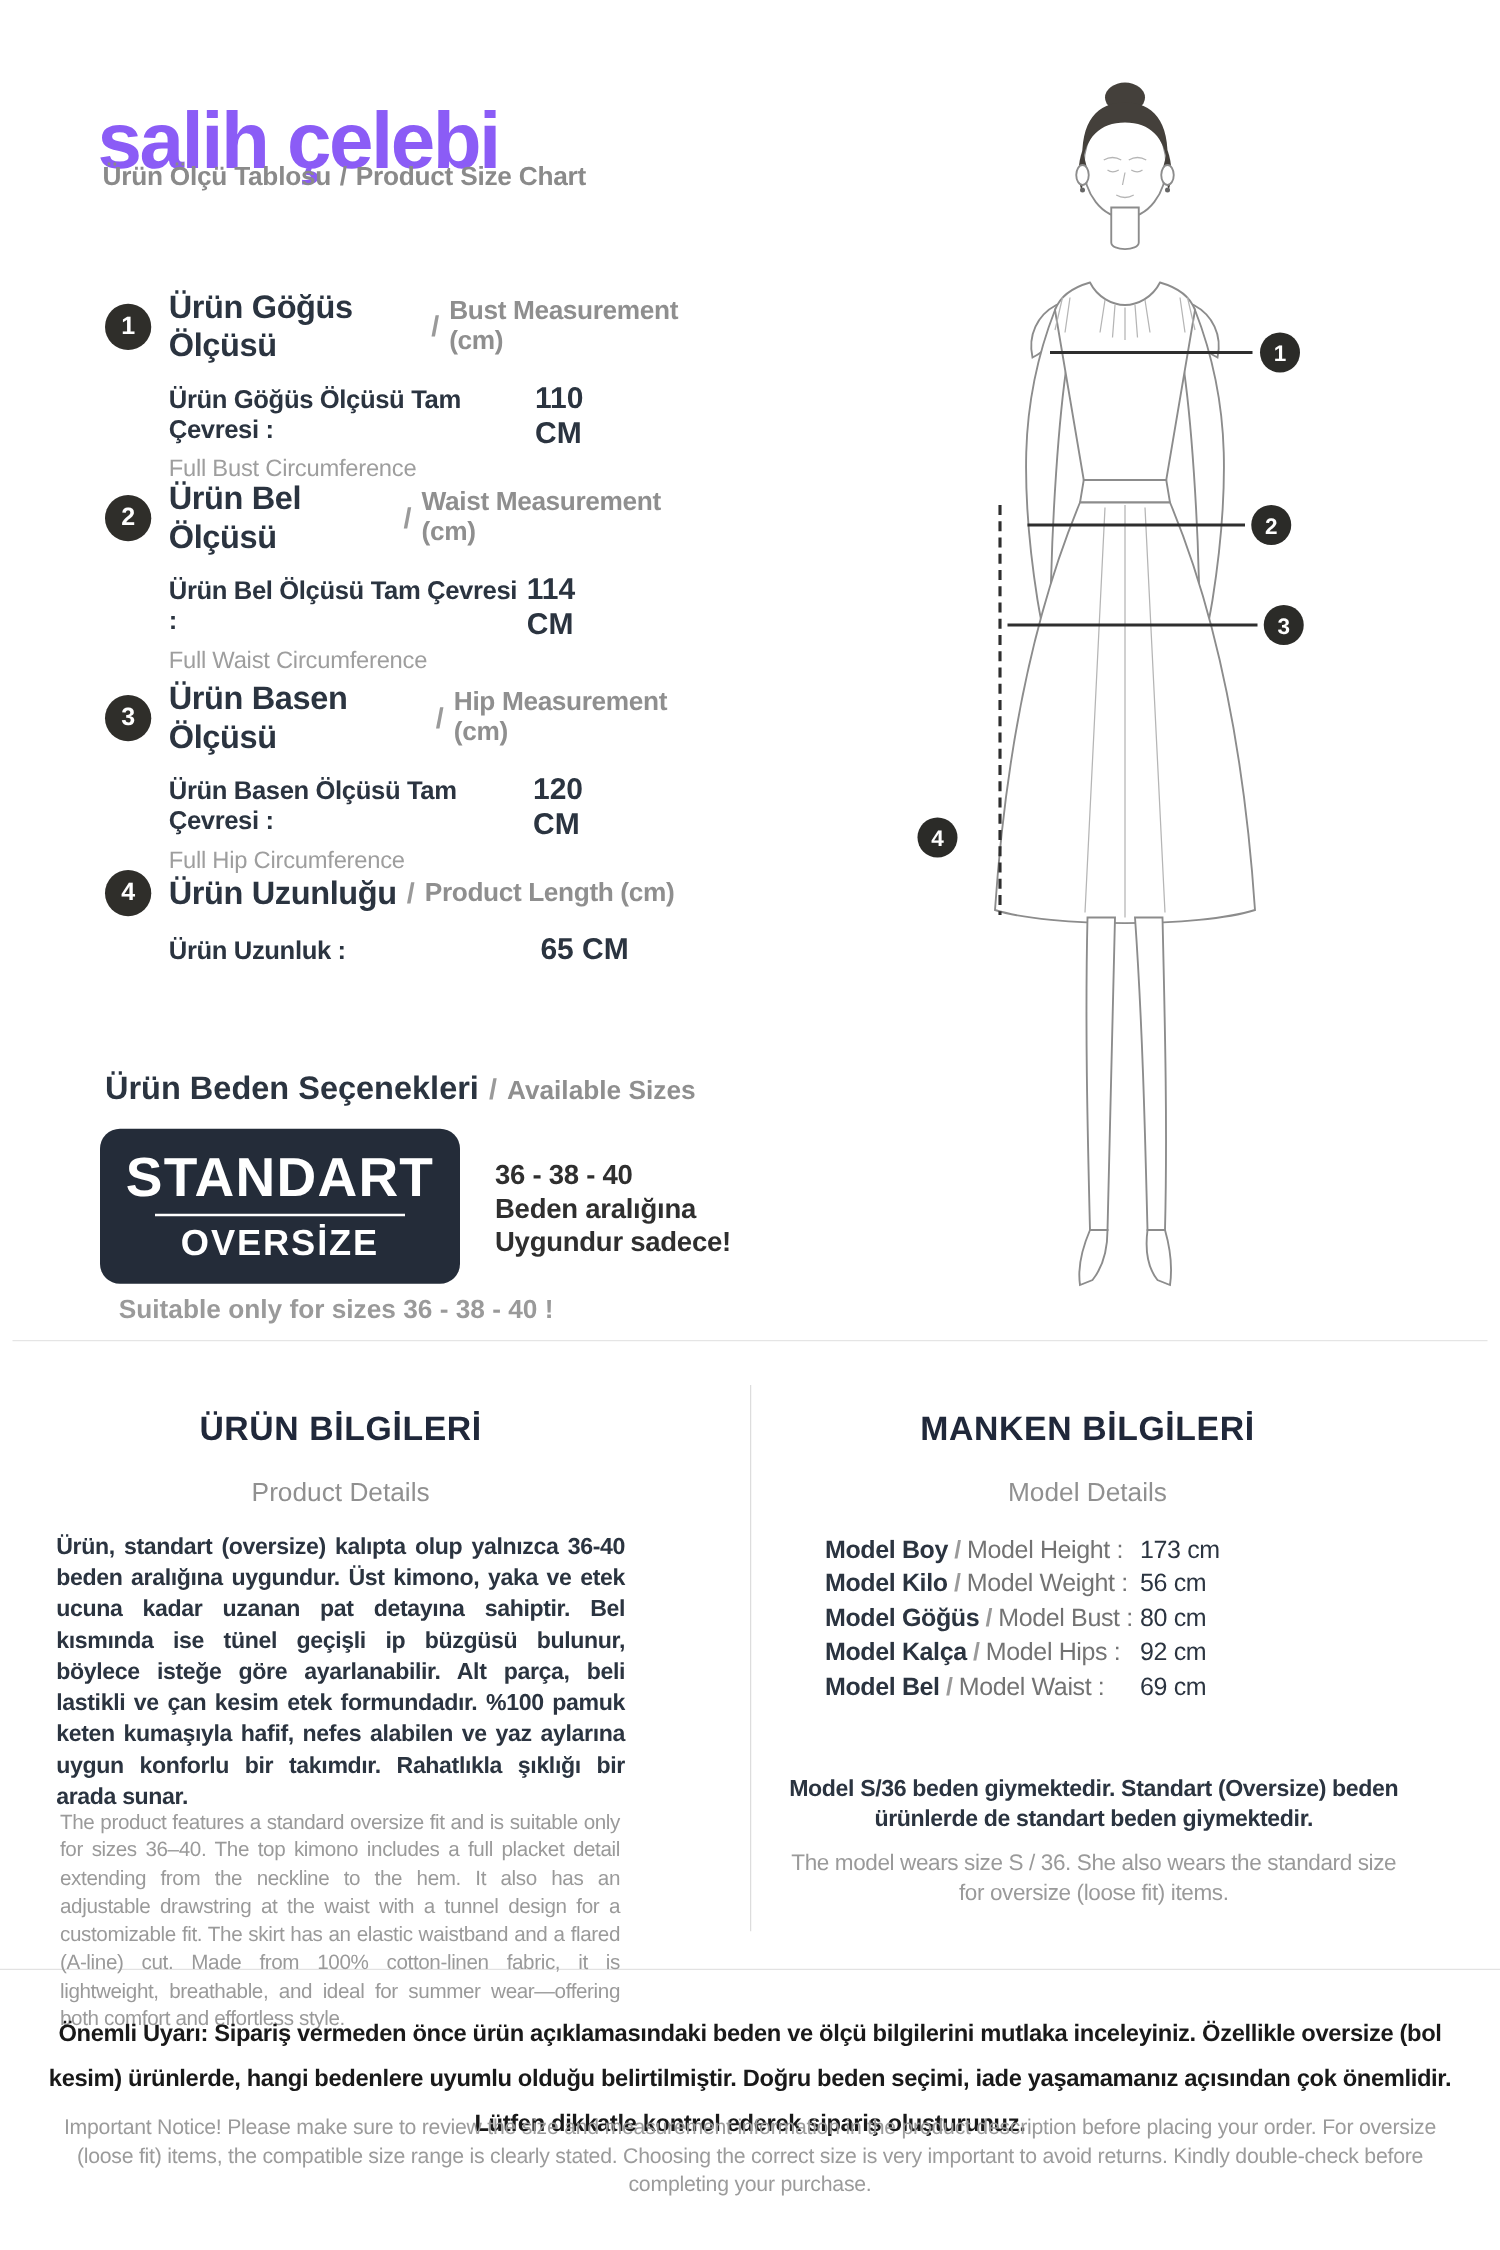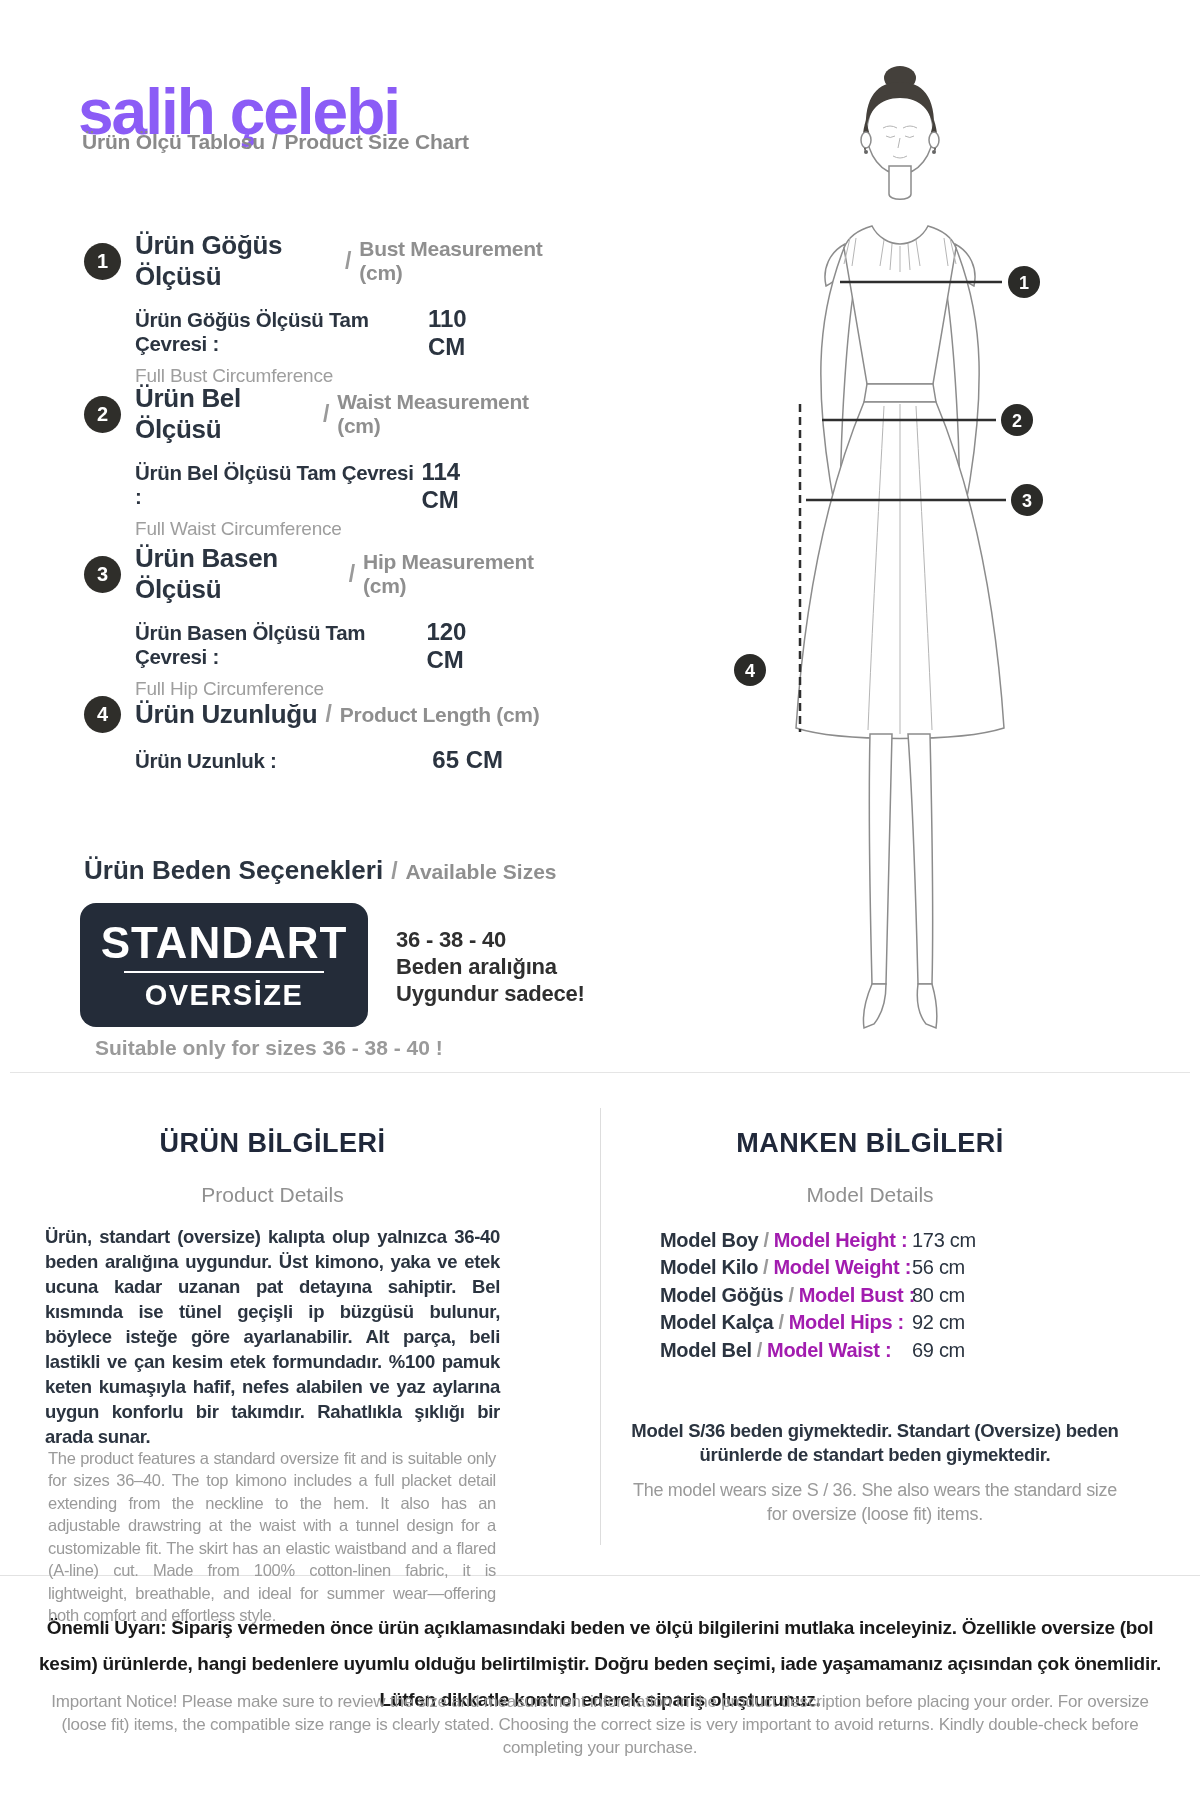--- a/index.html
+++ b/index.html
@@ -55,21 +55,21 @@
   .desc-tr{position:absolute;left:45px;top:1205px;width:455px;font-size:18.5px;font-weight:600;
         color:#2b3440;text-align:justify;line-height:25px;letter-spacing:-0.3px;}
   .desc-en{position:absolute;left:48px;top:1430px;width:448px;font-size:16.5px;font-weight:500;
         color:#9a9a9a;text-align:justify;line-height:22.5px;letter-spacing:-0.3px;}
 
   
   .model-rows{position:absolute;left:660px;top:1229px;width:330px;}
   .model-row{position:relative;height:27.4px;font-size:20px;letter-spacing:-0.3px;}
   .mr-tr{font-weight:700;color:#2b3440;}
   .mr-sep{color:#9a9a9a;font-weight:600;margin:0 5px;}
-  .mr-en{color:#a21caf;font-weight:700;}
+  .mr-en{color:#737373;font-weight:400;}
   .mr-val{position:absolute;left:252px;top:0;font-weight:400;color:#2b3440;}
   .note-tr{position:absolute;left:625px;top:1419px;width:500px;text-align:center;
         font-size:18.5px;font-weight:700;color:#2b3440;line-height:24px;letter-spacing:-0.3px;}
   .note-en{position:absolute;left:625px;top:1478px;width:500px;text-align:center;
         font-size:18px;font-weight:500;color:#9a9a9a;line-height:24px;letter-spacing:-0.3px;}
 
   
   .footer-tr{position:absolute;left:25px;top:1610px;width:1150px;text-align:center;
         font-size:19px;font-weight:700;color:#191919;line-height:36px;letter-spacing:-0.3px;}
   .footer-en{position:absolute;left:50px;top:1690px;width:1100px;text-align:center;

